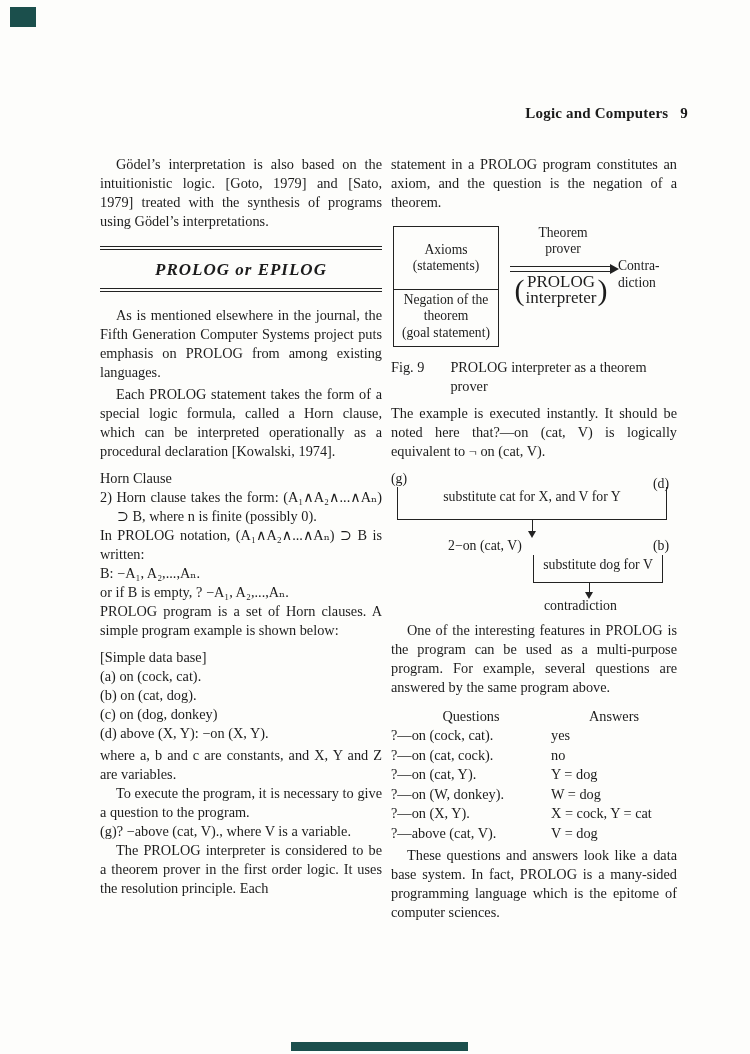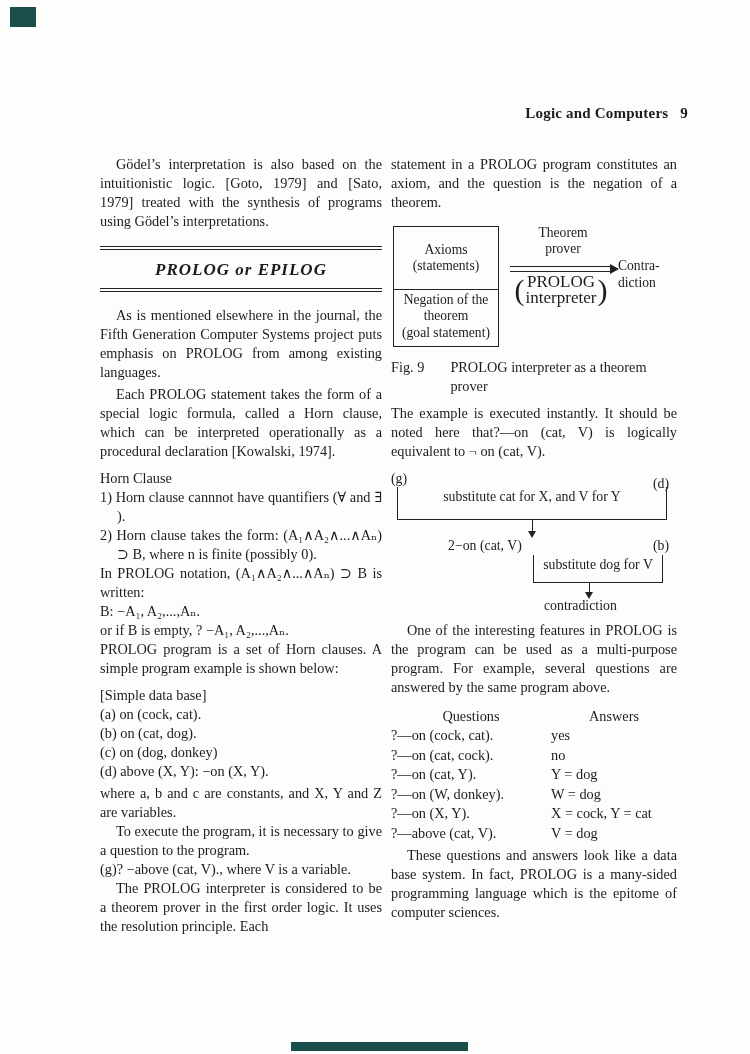--- a/index.html
+++ b/index.html
@@ -122,21 +122,20 @@
 
   <div class="col col-left">
     <p class="indent">Gödel’s interpretation is also based on the intuitionistic logic. [Goto, 1979] and [Sato, 1979] treated with the synthesis of programs using Gödel’s interpretations.</p>
 
     <div class="section-head">PROLOG or EPILOG</div>
 
     <p class="indent mt-md">As is mentioned elsewhere in the journal, the Fifth Generation Computer Systems project puts emphasis on PROLOG from among existing languages.</p>
     <p class="indent mt-xs">Each PROLOG statement takes the form of a special logic formula, called a Horn clause, which can be interpreted operationally as a procedural declaration [Kowalski, 1974].</p>
 
     <p class="plain mt-sm">Horn Clause</p>
-    <p class="hang">1) Horn clause cannnot have quantifiers (∀ and ∃ ).</p>
     <p class="hang">2) Horn clause takes the form: (A₁∧A₂∧...∧Aₙ) ⊃ B, where n is finite (possibly 0).</p>
 
     <p>In PROLOG notation, (A₁∧A₂∧...∧Aₙ) ⊃ B is written:</p>
     <p class="plain">B: −A₁, A₂,...,Aₙ.</p>
     <p class="plain">or if B is empty, ? −A₁, A₂,...,Aₙ.</p>
     <p>PROLOG program is a set of Horn clauses. A simple program example is shown below:</p>
 
     <p class="plain mt-sm">[Simple data base]</p>
     <p class="plain">(a) on (cock, cat).</p>
     <p class="plain">(b) on (cat, dog).</p>

